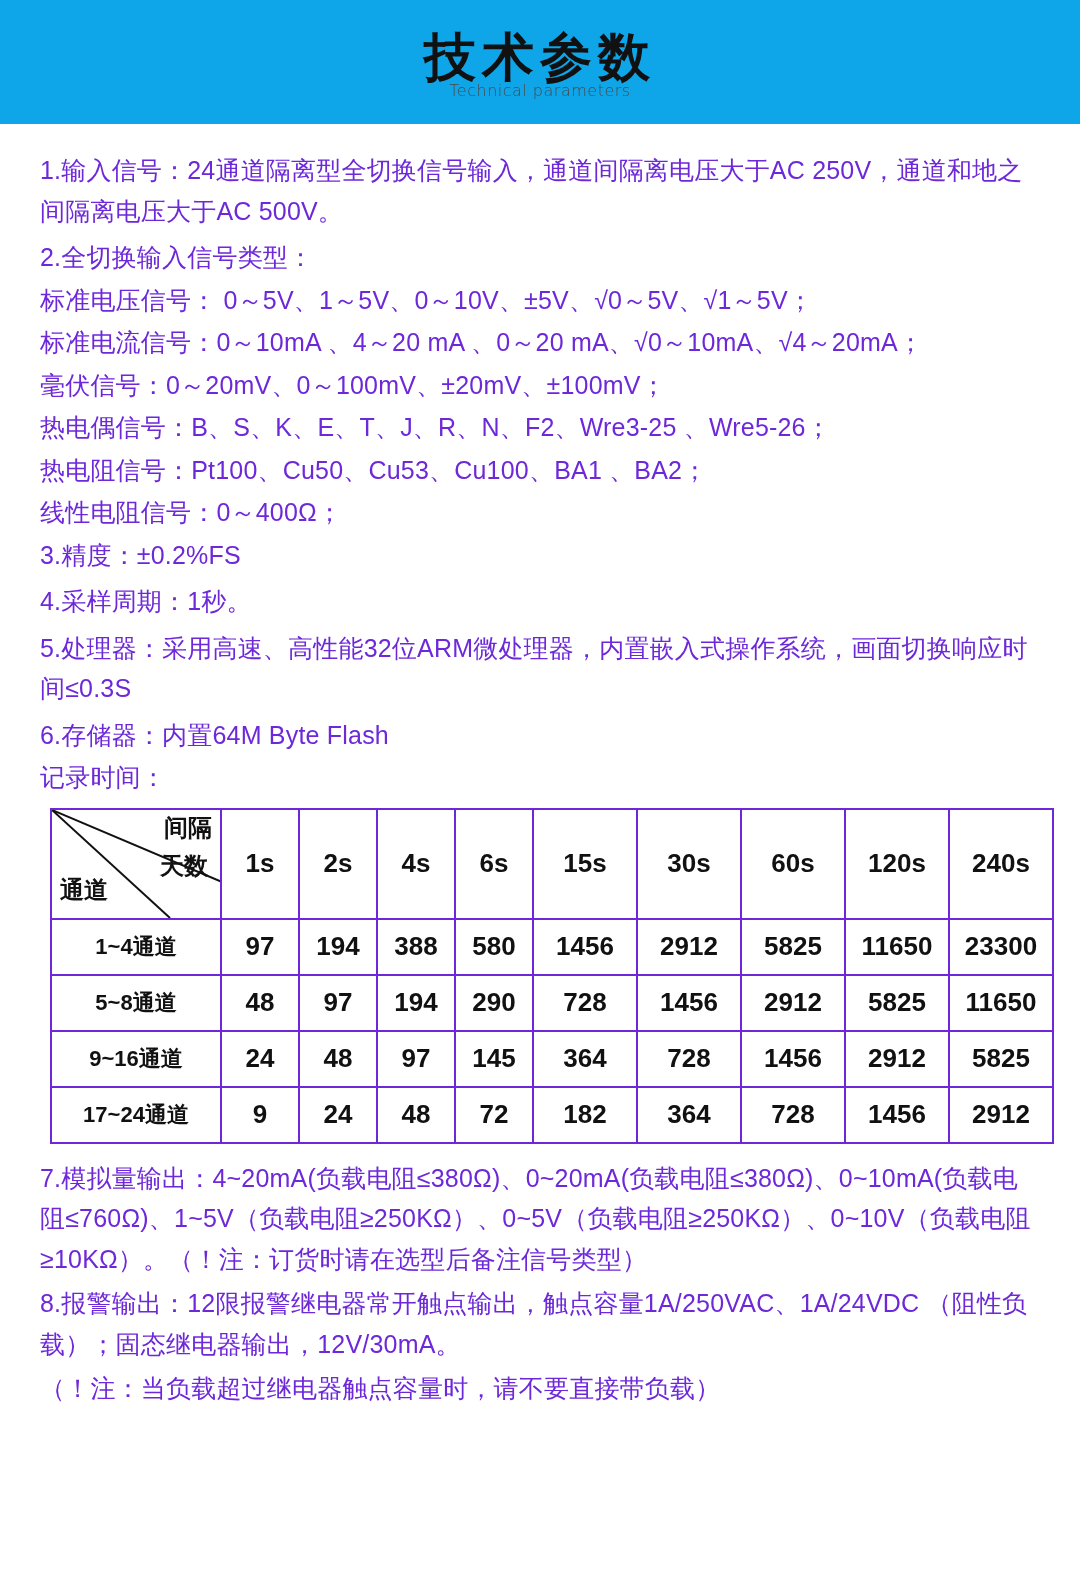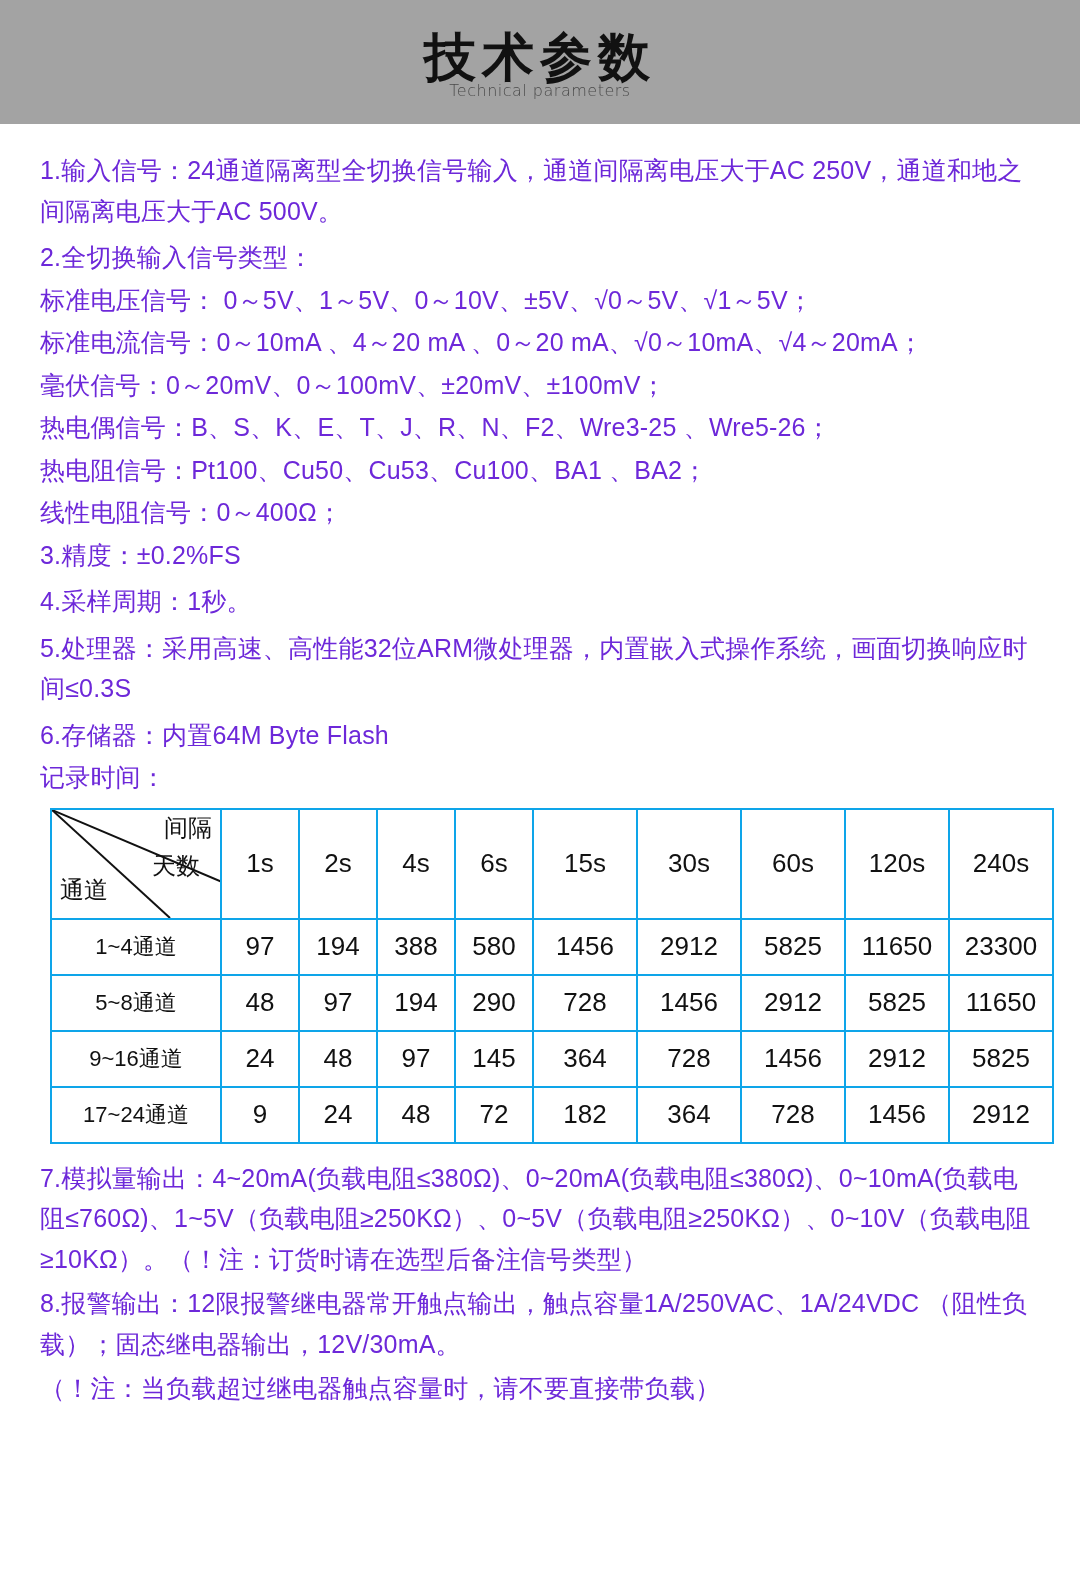--- a/index.html
+++ b/index.html
@@ -15,21 +15,21 @@
     -webkit-font-smoothing: antialiased;
   }
   .page {
     width: 1080px;
     position: relative;
   }
   
   .header {
     width: 100%;
     height: 124px;
-    background: #a3a3a3;
+    background: #0ea5e9;
     display: flex;
     flex-direction: column;
     align-items: center;
     justify-content: center;
     box-sizing: border-box;
     padding-top: 6px;
   }
   .header-title {
     font-size: 52px;
     font-weight: bold;
@@ -68,24 +68,24 @@
   .rec-table-wrap {
     margin: 10px 0 14px 10px;
   }
   table.rec {
     border-collapse: collapse;
     table-layout: fixed;
     width: 950px;
     font-size: 26px;
   }
   table.rec td, table.rec th {
-    border: 2px solid #0ea5e9;
+    border: 2px solid #6d28d9;
     text-align: center;
     height: 54px;
-    font-weight: normal;
+    font-weight: bold;
     color: #111;
     padding: 0 2px;
   }
   table.rec th.corner {
     position: relative;
     width: 170px;
     height: 108px;
     padding: 0;
     overflow: hidden;
   }
@@ -100,21 +100,21 @@
     top: 0;
   }
   .corner-l1 {
     position: absolute;
     right: 8px;
     top: 2px;
     font-size: 24px;
   }
   .corner-l2 {
     position: absolute;
-    right: 20px;
+    right: 12px;
     top: 40px;
     font-size: 24px;
   }
   .corner-l3 {
     position: absolute;
     left: 8px;
     bottom: 12px;
     font-size: 24px;
   }
   td.rowhead {

